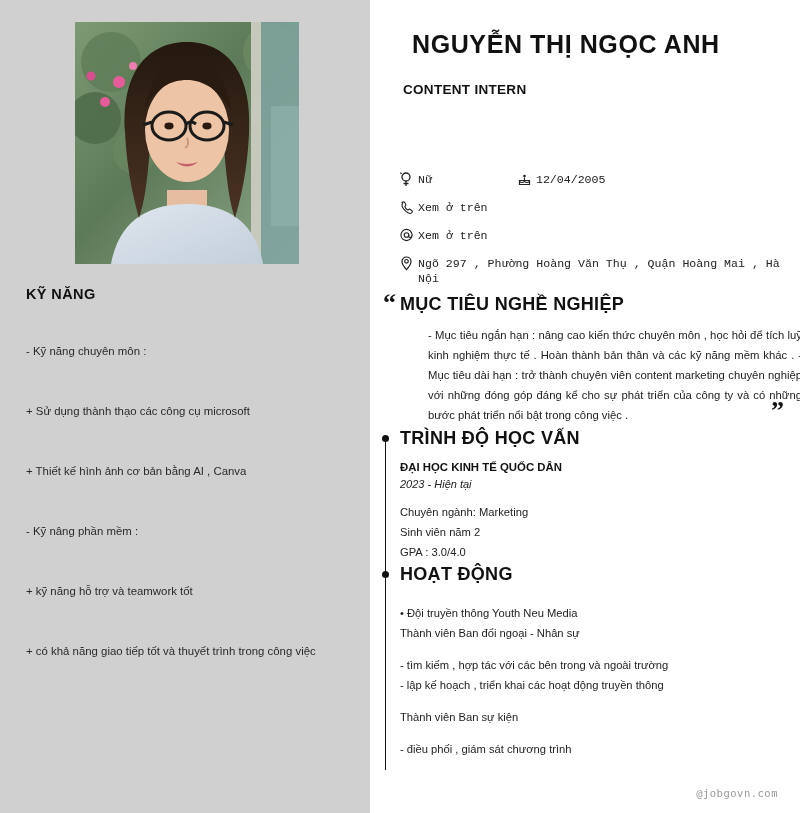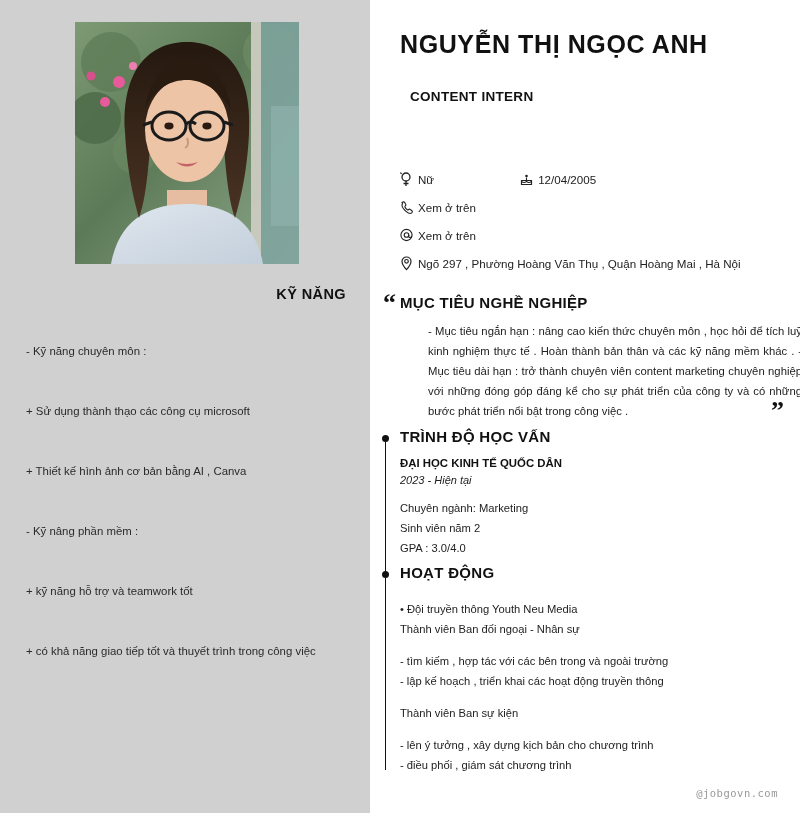--- a/index.html
+++ b/index.html
@@ -48,56 +48,55 @@
     left: 26px;
     top: 286px;
     width: 320px;
   }
   .skills-title {
     font-size: 14.5px;
     font-weight: bold;
     letter-spacing: 0.4px;
     color: #111;
     margin: 0 0 16px 0;
-    text-align: right;
   }
   .skill-line {
     font-size: 11.4px;
     line-height: 22px;
     color: #2a2a2a;
     white-space: nowrap;
     margin-top: 38px;
   }
   
   .right-col {
     flex: 1;
     position: relative;
     background: #ffffff;
     box-sizing: border-box;
     padding: 0;
   }
   .name {
     position: absolute;
-    left: 30px;
+    left: 42px;
     top: 30px;
     font-size: 25px;
     font-weight: bold;
     letter-spacing: 0.6px;
     color: #111;
     margin: 0;
   }
   .role {
     position: absolute;
     left: 30px;
     top: 79px;
     font-size: 13.5px;
     font-weight: bold;
     letter-spacing: 0.3px;
     color: #111;
-    margin: 10px;
+    margin: 3px;
   }
   .contact {
     position: absolute;
     left: 30px;
     top: 172px;
     width: 400px;
     font-size: 11.6px;
     color: #222;
   }
   .contact-row {
@@ -108,34 +107,35 @@
   }
   .contact-row .ic {
     width: 18px;
     flex: 0 0 18px;
     color: #222;
     display: inline-block;
     line-height: 14px;
   }
   .contact-row .txt {
     line-height: 15px;
+    font-family: Liberation Mono, monospace;
   }
   .contact-row .spacer {
     flex: 0 0 86px;
   }
   .ic svg { display:block; }
 
   
   .section {
     position: absolute;
     left: 30px;
     width: 400px;
   }
   .sec-title {
-    font-size: 15px;
+    font-size: 18px;
     font-weight: bold;
     letter-spacing: 0.3px;
     color: #111;
     margin: 0 0 8px 0;
   }
   .objective { top: 294px; }
   .quote-open {
     position: absolute;
     left: -17px;
     top: 0px;
@@ -375,19 +375,18 @@
       <h3 class="sec-title">HOẠT ĐỘNG</h3>
       <div style="height:10px"></div>
       <div class="act-line">• Đội truyền thông Youth Neu Media</div>
       <div class="act-line"> Thành viên Ban đối ngoại - Nhân sự</div>
       <div class="act-gap"></div>
       <div class="act-line">- tìm kiếm , hợp tác với các bên trong và ngoài trường</div>
       <div class="act-line">- lập kế hoạch , triển khai các hoạt động truyền thông</div>
       <div class="act-gap"></div>
       <div class="act-line">Thành viên Ban sự kiện</div>
       <div class="act-gap"></div>
-      <div class="act-line">- lên ý tưởng , xây dựng kịch bản cho chương trình</div>
       <div class="act-line">- điều phối , giám sát chương trình</div>
     </div>
 
     <div class="watermark">@jobgovn.com</div>
   </div>
 </div>
 
 </body></html>

